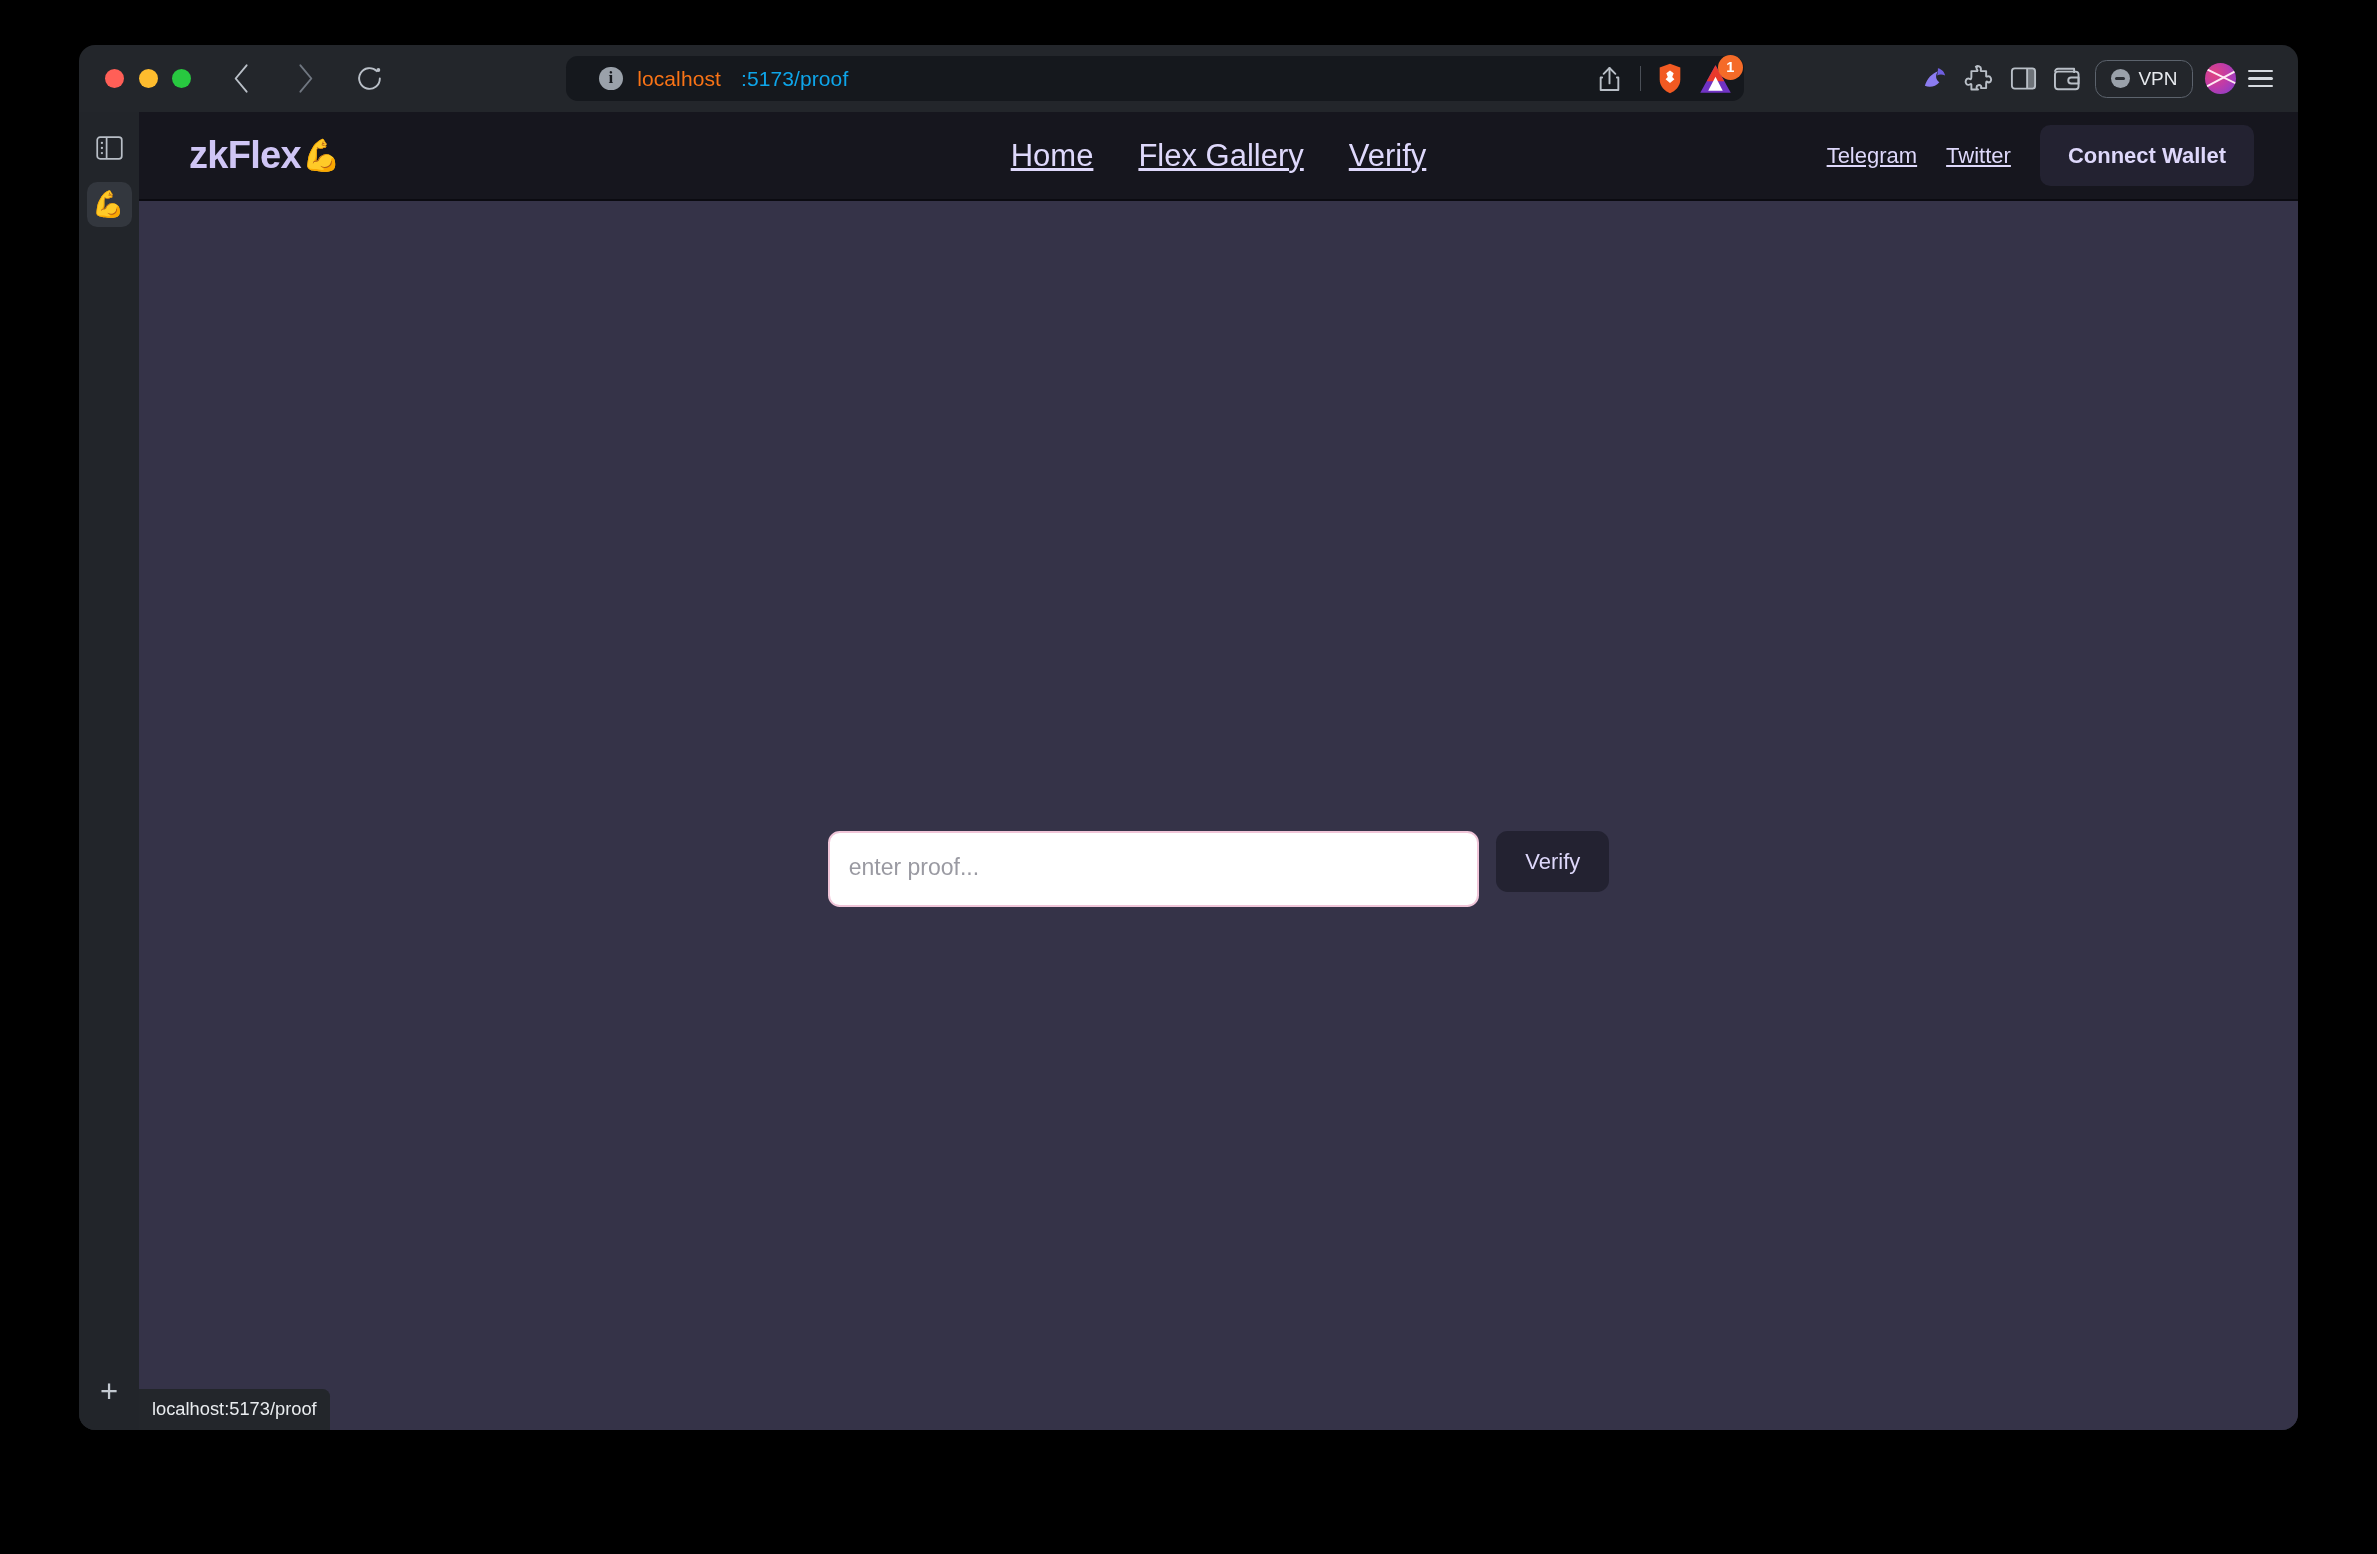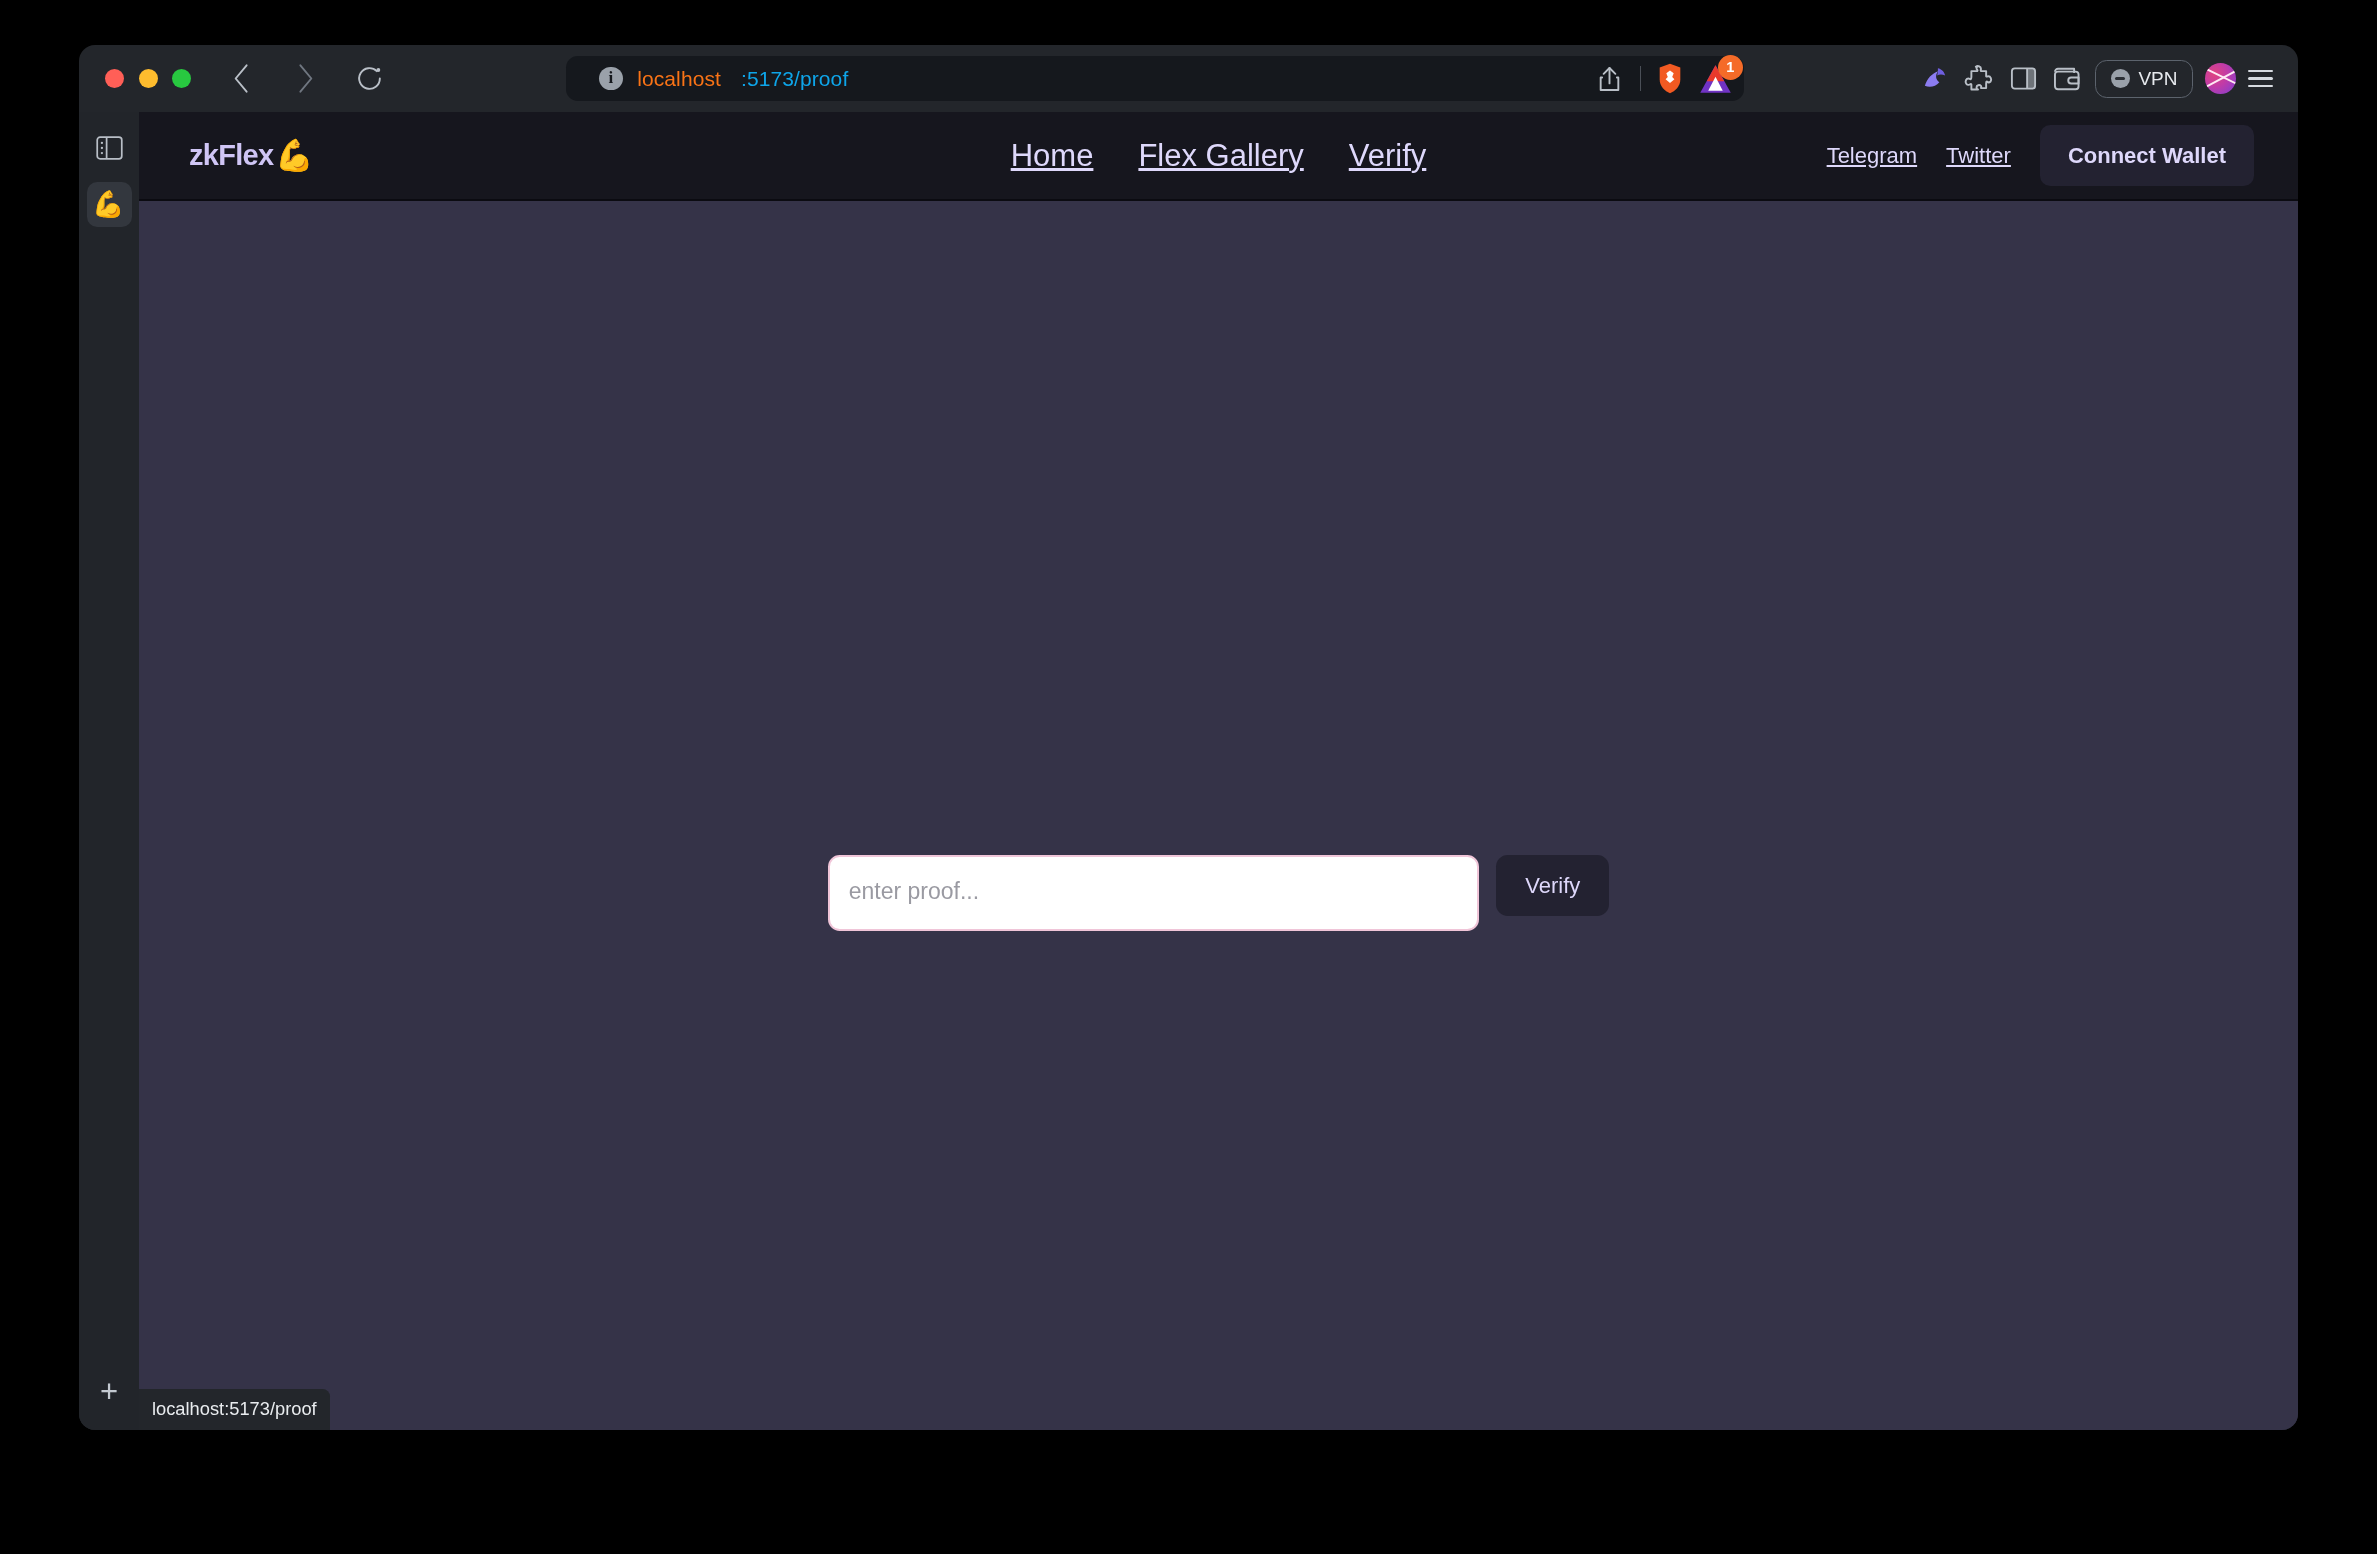--- a/index.html
+++ b/index.html
@@ -228,21 +228,21 @@
     position: relative;
   }
 
   #brand {
     display: flex;
     align-items: center;
     gap: 1.5px;
     flex: 0 0 auto;
   }
   #brand-text {
-    font-size: 29px;
+    font-size: 38px;
     font-weight: bold;
     color: #cfc5f5;
     letter-spacing: -0.7px;
   }
   #brand-emoji { font-size: 31px; line-height: 1; }
 
   #main-nav {
     position: absolute;
     left: 50%;
     transform: translateX(-50%);
@@ -300,21 +300,21 @@
     color: #cdc3f4;
     letter-spacing: -0.7px;
     display: flex;
     align-items: center;
     gap: 14.6px;
     white-space: nowrap;
   }
   #page-title-emoji { font-size: 60px; line-height: 1; }
 
   #proof-form {
-    margin-top: 61px;
+    margin-top: 37px;
     display: flex;
     align-items: flex-start;
     gap: 17.6px;
   }
   #proof-input {
     width: 651px;
     height: 76px;
     background: #ffffff;
     border: 2.2px solid #f0c5d8;
     border-radius: 11.7px;

